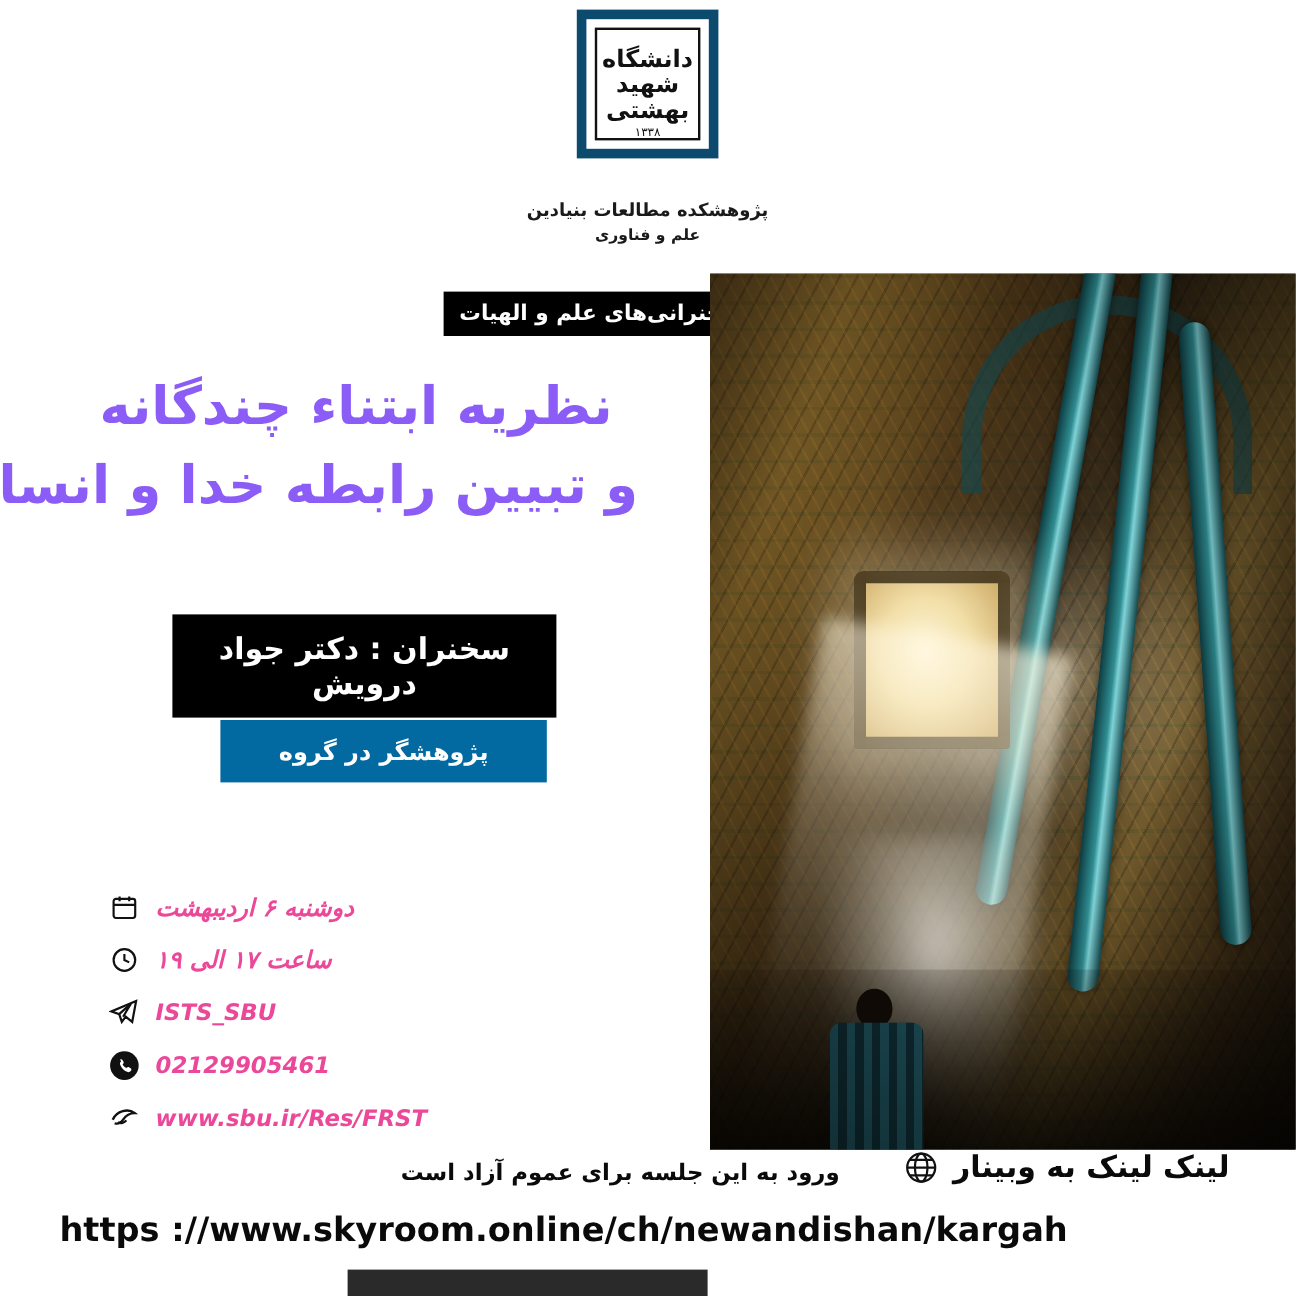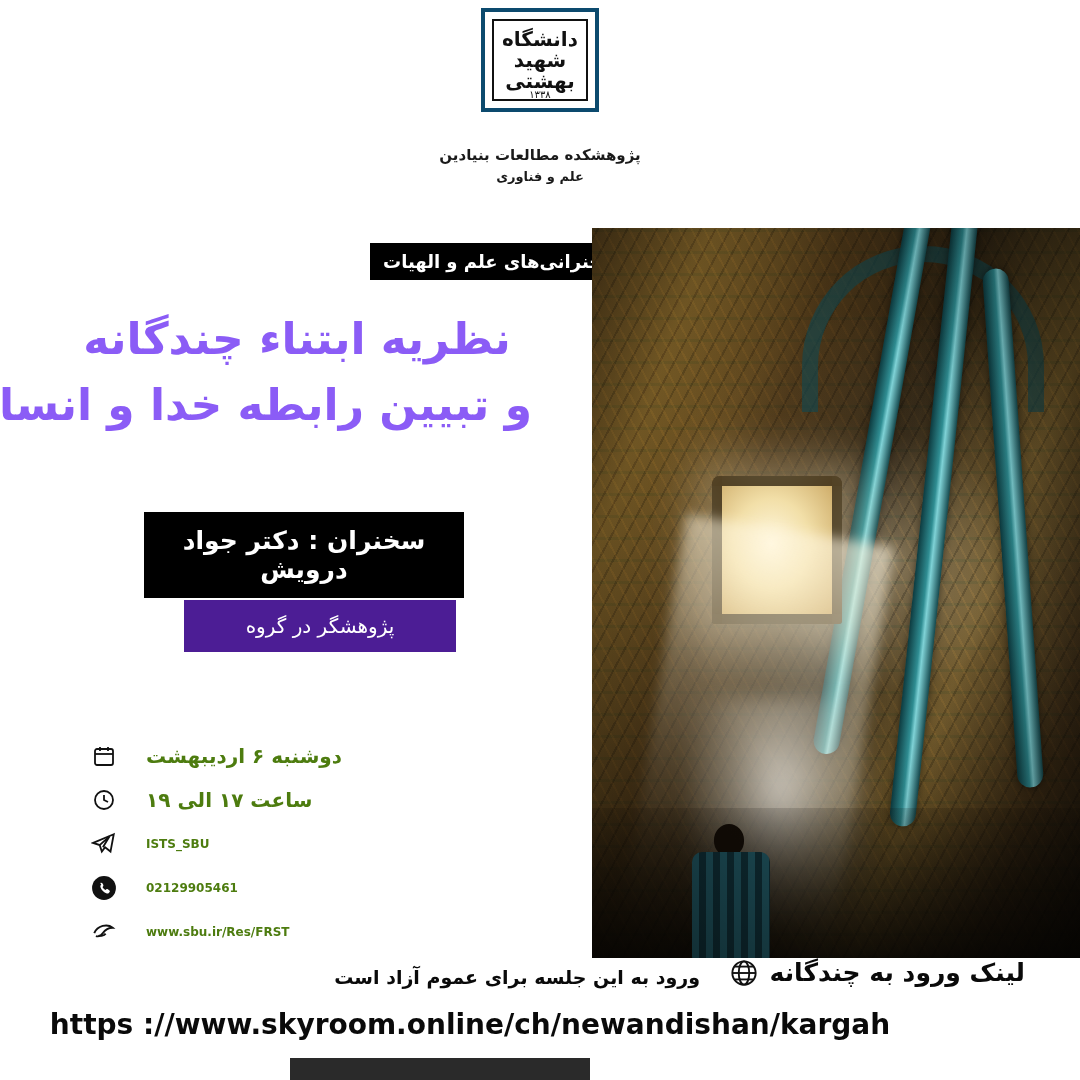--- a/index.html
+++ b/index.html
@@ -20,22 +20,22 @@
   .logo-wrap {
     position: absolute;
     top: 8px;
     left: 0;
     width: 1080px;
     text-align: center;
   }
   .logo-mark {
     display: inline-block;
     width: 118px;
-    height: 104px;
-    border: 4px solid #0c4a6e;
+    height: 124px;
+    border: 8px solid #0c4a6e;
     position: relative;
     box-sizing: border-box;
   }
   .logo-mark .lm-inner {
     position: absolute;
     inset: 7px;
     border: 2px solid #111;
   }
   .logo-mark .lm-text {
     position: absolute;
@@ -231,52 +231,53 @@
     font-size: 25px;
     font-weight: bold;
     padding: 14px 10px;
     box-sizing: border-box;
   }
   .affil-box {
     position: absolute;
     top: 600px;
     right: 624px;
     width: 272px;
-    background: #4c1d95;
+    background: #0369a1;
     color: #fff;
     text-align: center;
     font-size: 20px;
-    font-weight: normal;
+    font-weight: bold;
     line-height: 1.6;
     padding: 10px;
     box-sizing: border-box;
   }
 
   
   .info-list {
     position: absolute;
     top: 742px;
     right: 650px;
     width: 340px;
   }
   .info-row {
     display: flex;
     align-items: center;
     justify-content: flex-start;
     flex-direction: row-reverse;
-    gap: 28px;
+    gap: 12px;
     margin-bottom: 16px;
-    color: #4d7c0f;
+    color: #ec4899;
+    font-style: italic;
   }
   .info-row .txt {
     font-size: 20px;
     font-weight: bold;
     direction: rtl;
   }
-  .info-row.ltr .txt { direction: ltr; font-size: 12px; }
+  .info-row.ltr .txt { direction: ltr; font-size: 19px; }
   .ico {
     width: 28px;
     height: 28px;
     flex: 0 0 28px;
     display: inline-flex;
     align-items: center;
     justify-content: center;
     color: #111;
   }
   .ico svg { display: block; }
@@ -428,20 +429,20 @@
   <div class="footer-webinar">
     <span class="ico">
       <svg width="34" height="34" viewBox="0 0 24 24" fill="none" stroke="currentColor" stroke-width="1.6">
         <circle cx="12" cy="12" r="10"></circle>
         <ellipse cx="12" cy="12" rx="4.5" ry="10"></ellipse>
         <line x1="2" y1="12" x2="22" y2="12"></line>
         <line x1="4" y1="6.5" x2="20" y2="6.5"></line>
         <line x1="4" y1="17.5" x2="20" y2="17.5"></line>
       </svg>
     </span>
-    <span class="txt">لینک ورود به چندگانه</span>
+    <span class="txt">لینک لینک به وبینار</span>
   </div>
 
   <div class="footer-note">ورود به این جلسه برای عموم آزاد است</div>
   <div class="footer-link">https ://www.skyroom.online/ch/newandishan/kargah</div>
 
   <div class="bottom-strip"></div>
 </div>
 
 </body></html>

